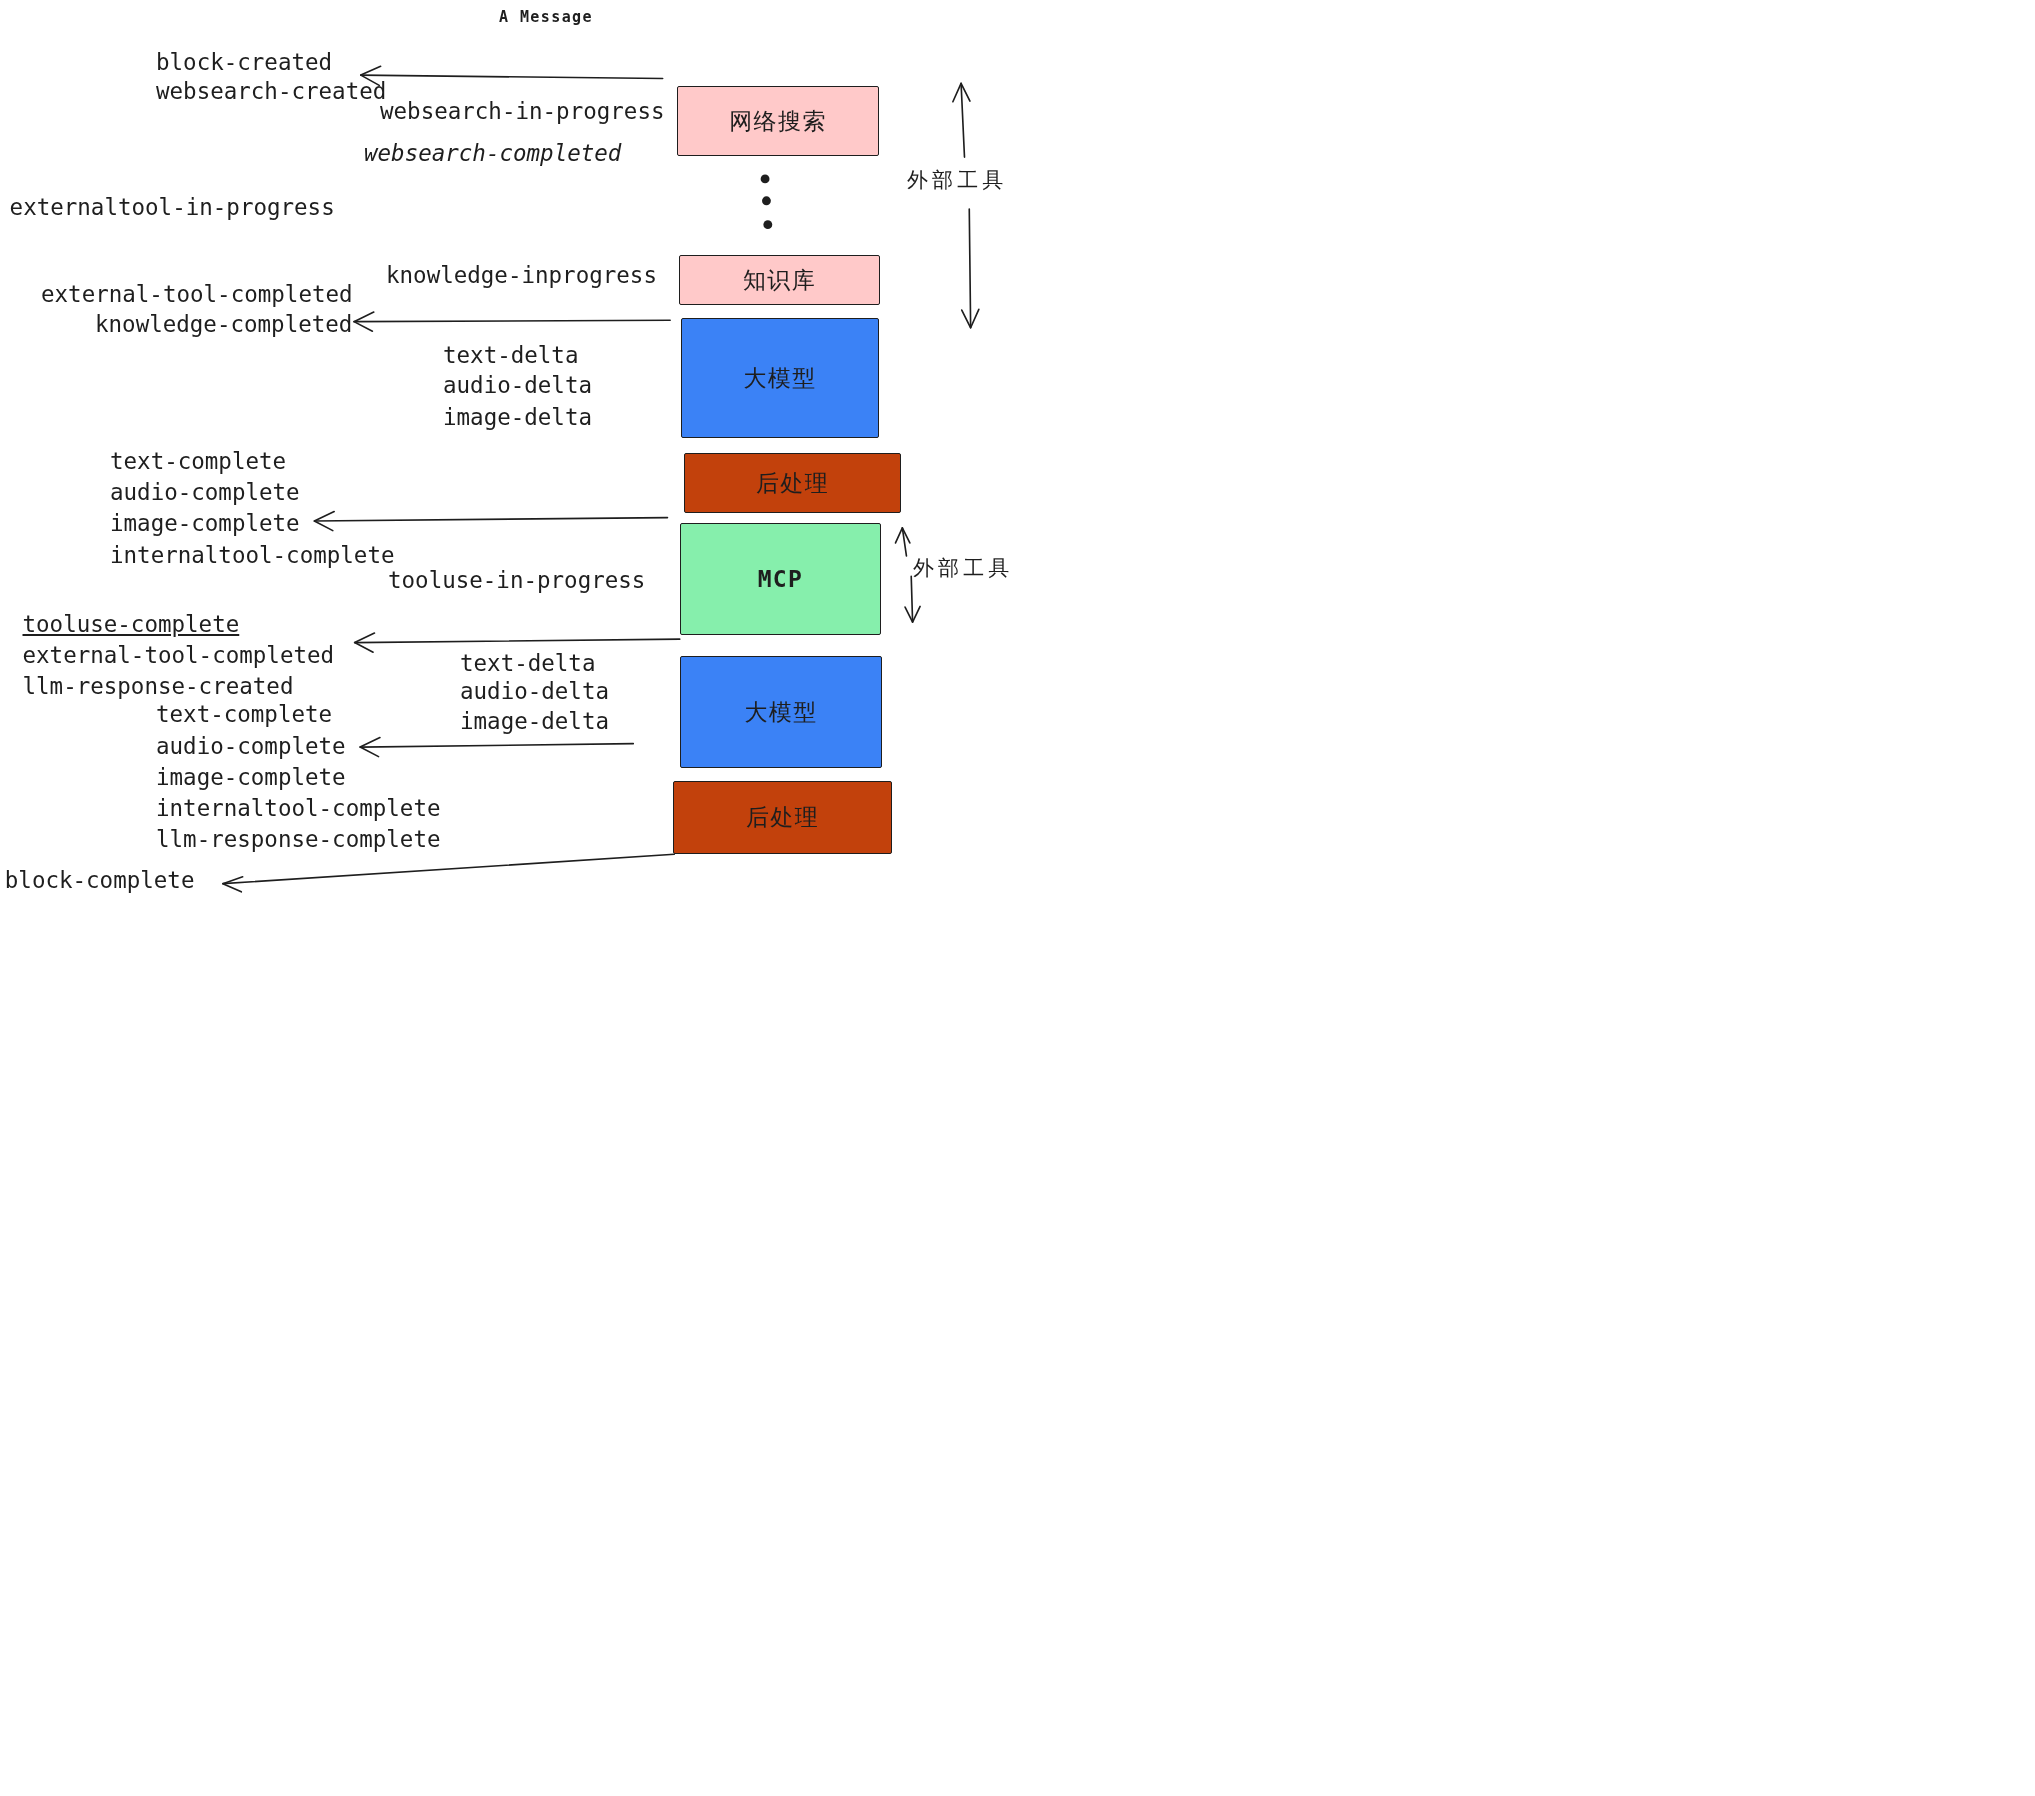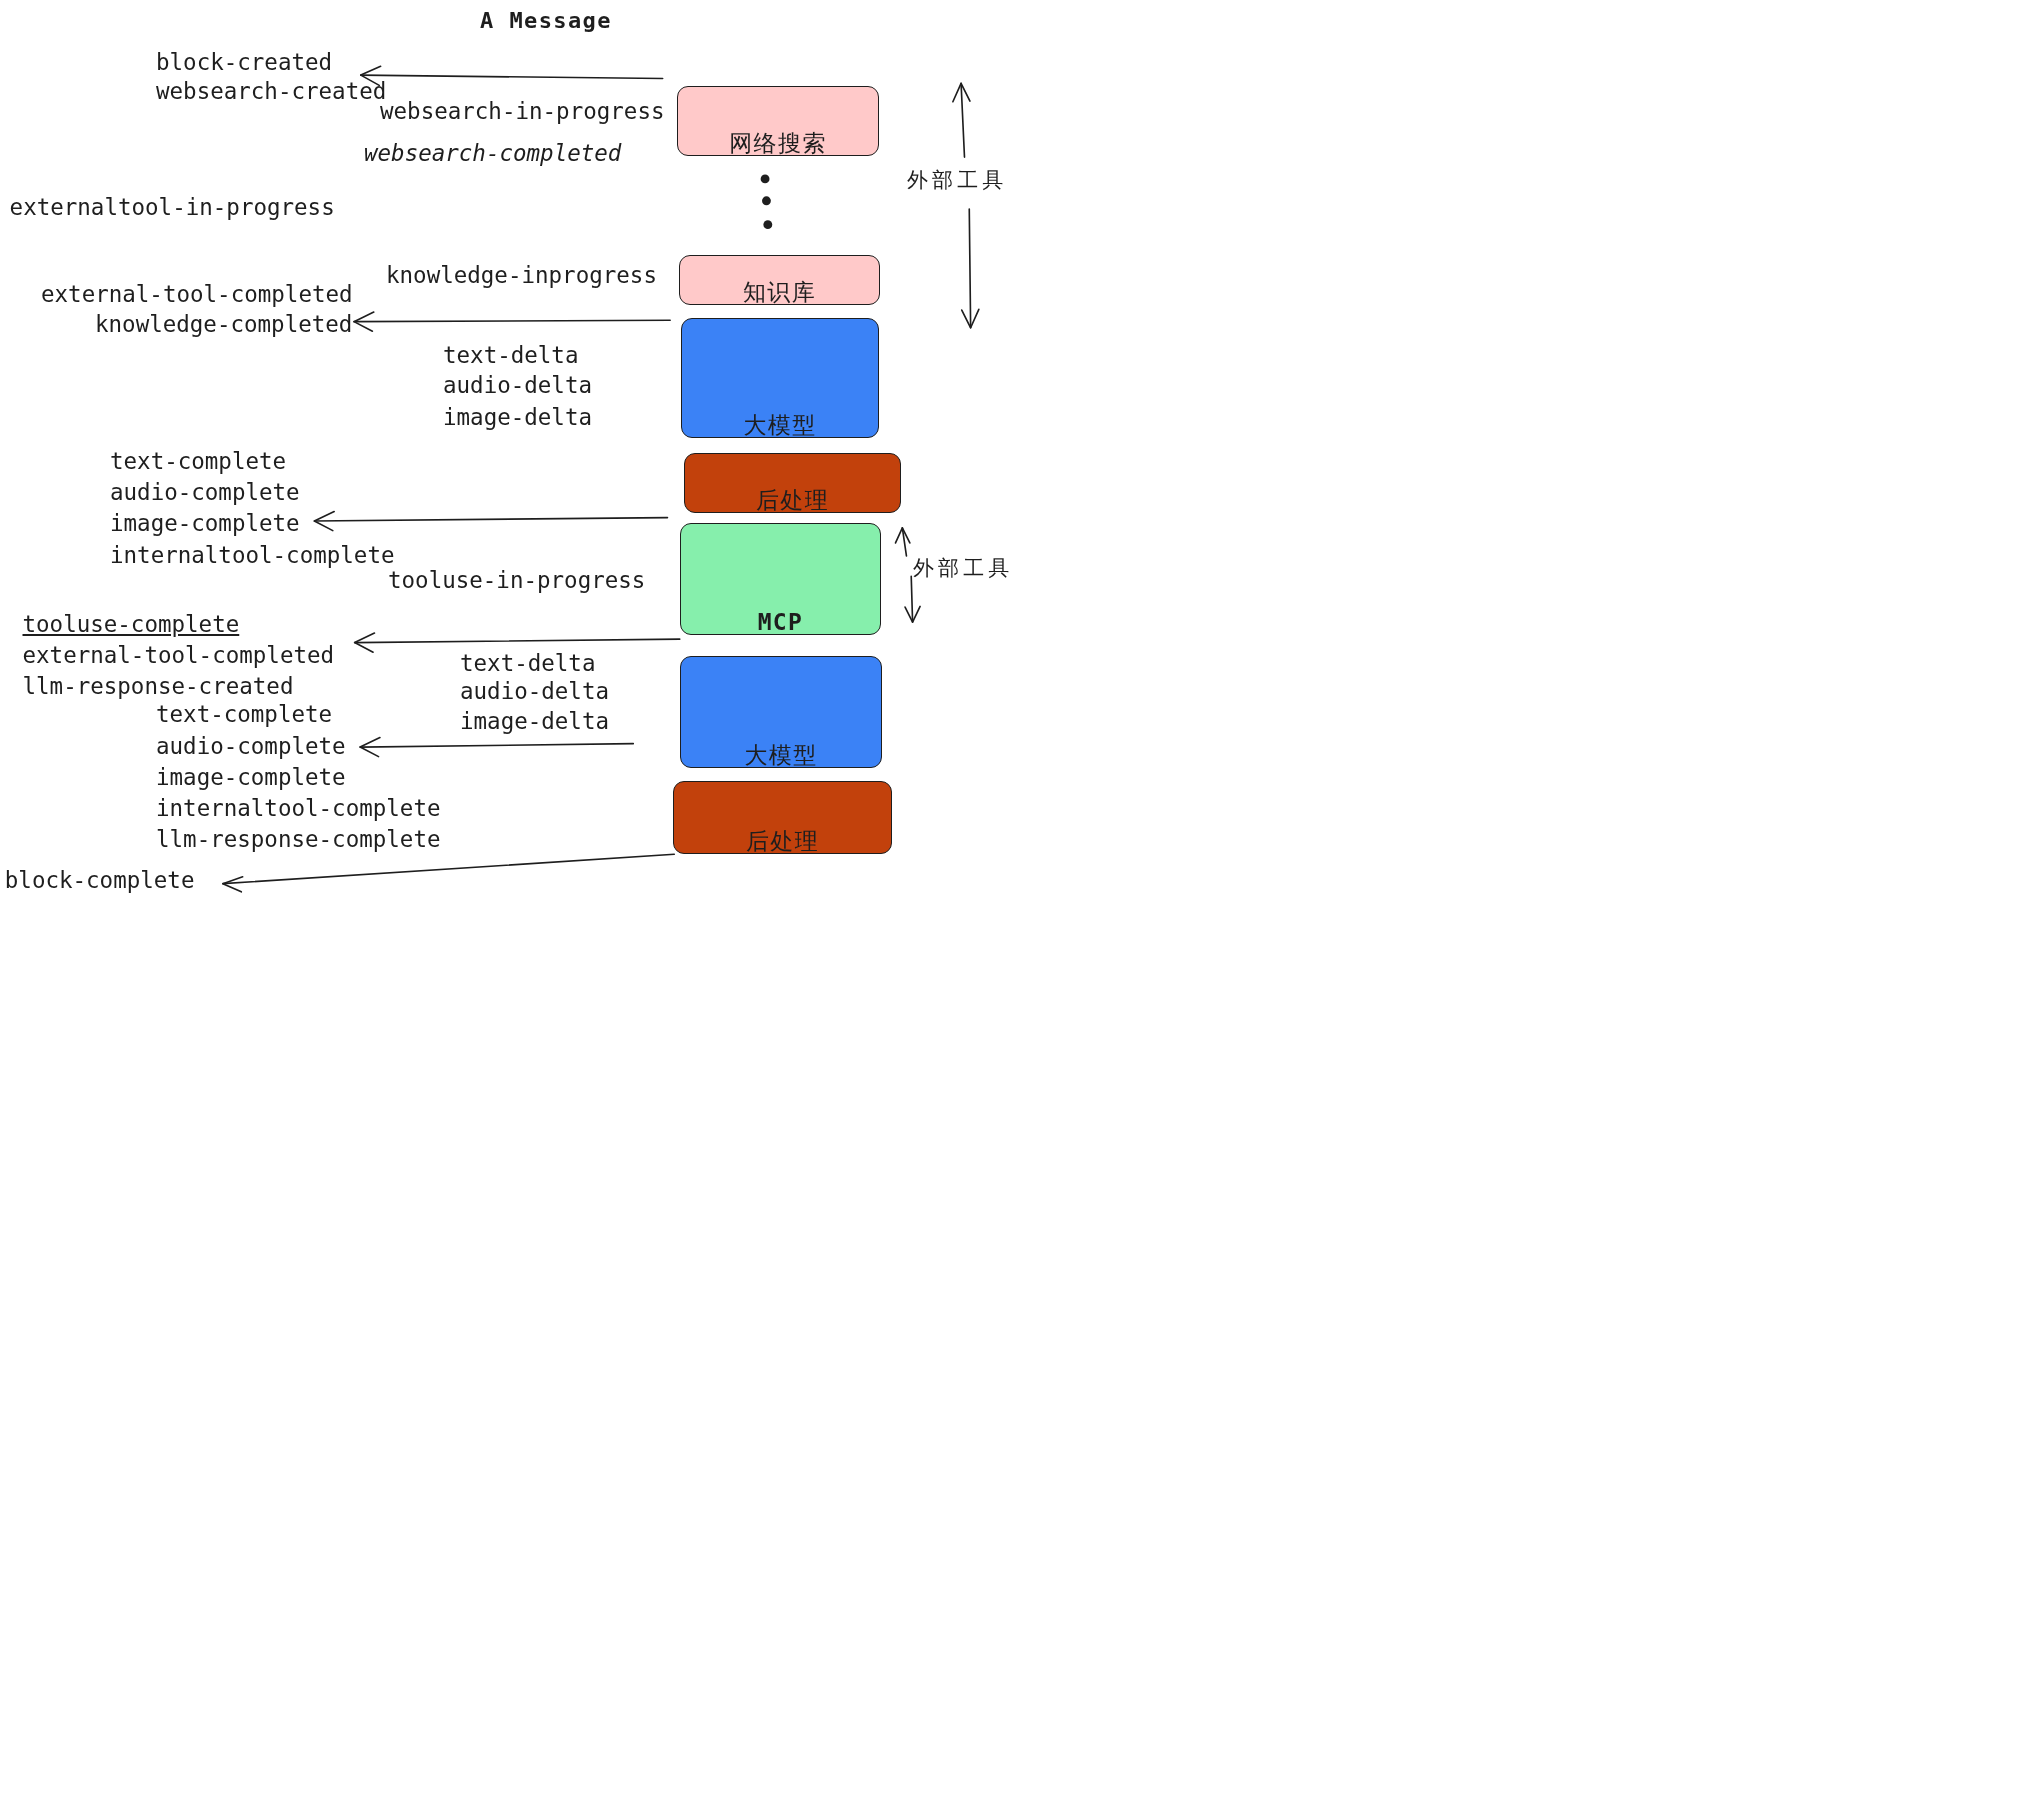--- a/index.html
+++ b/index.html
@@ -15,37 +15,37 @@
     font-family: "DejaVu Sans Mono", "Liberation Mono", monospace;
     color: #1e1e1e;
     overflow: hidden;
   }
   .title {
     position: absolute;
     left: 348px;
     top: 8.2px;
     width: 396px;
     text-align: center;
-    font-size: 22px;
+    font-size: 15px;
     font-weight: bold;
     letter-spacing: 1.4px;
     white-space: nowrap;
   }
   .evt {
     position: absolute;
     font-size: 22.5px;
     line-height: 1;
     white-space: nowrap;
   }
   .box {
     position: absolute;
     border: 1.7px solid #1e1e1e;
-    border-radius: 11px;
+    border-radius: 2px;
     display: flex;
-    align-items: flex-end;
+    align-items: center;
     justify-content: center;
     box-sizing: border-box;
   }
   .box .lbl {
     font-family: "DejaVu Sans", "Liberation Sans", sans-serif;
     font-size: 23px;
     line-height: 1;
     letter-spacing: 1.4px;
     white-space: nowrap;
   }

